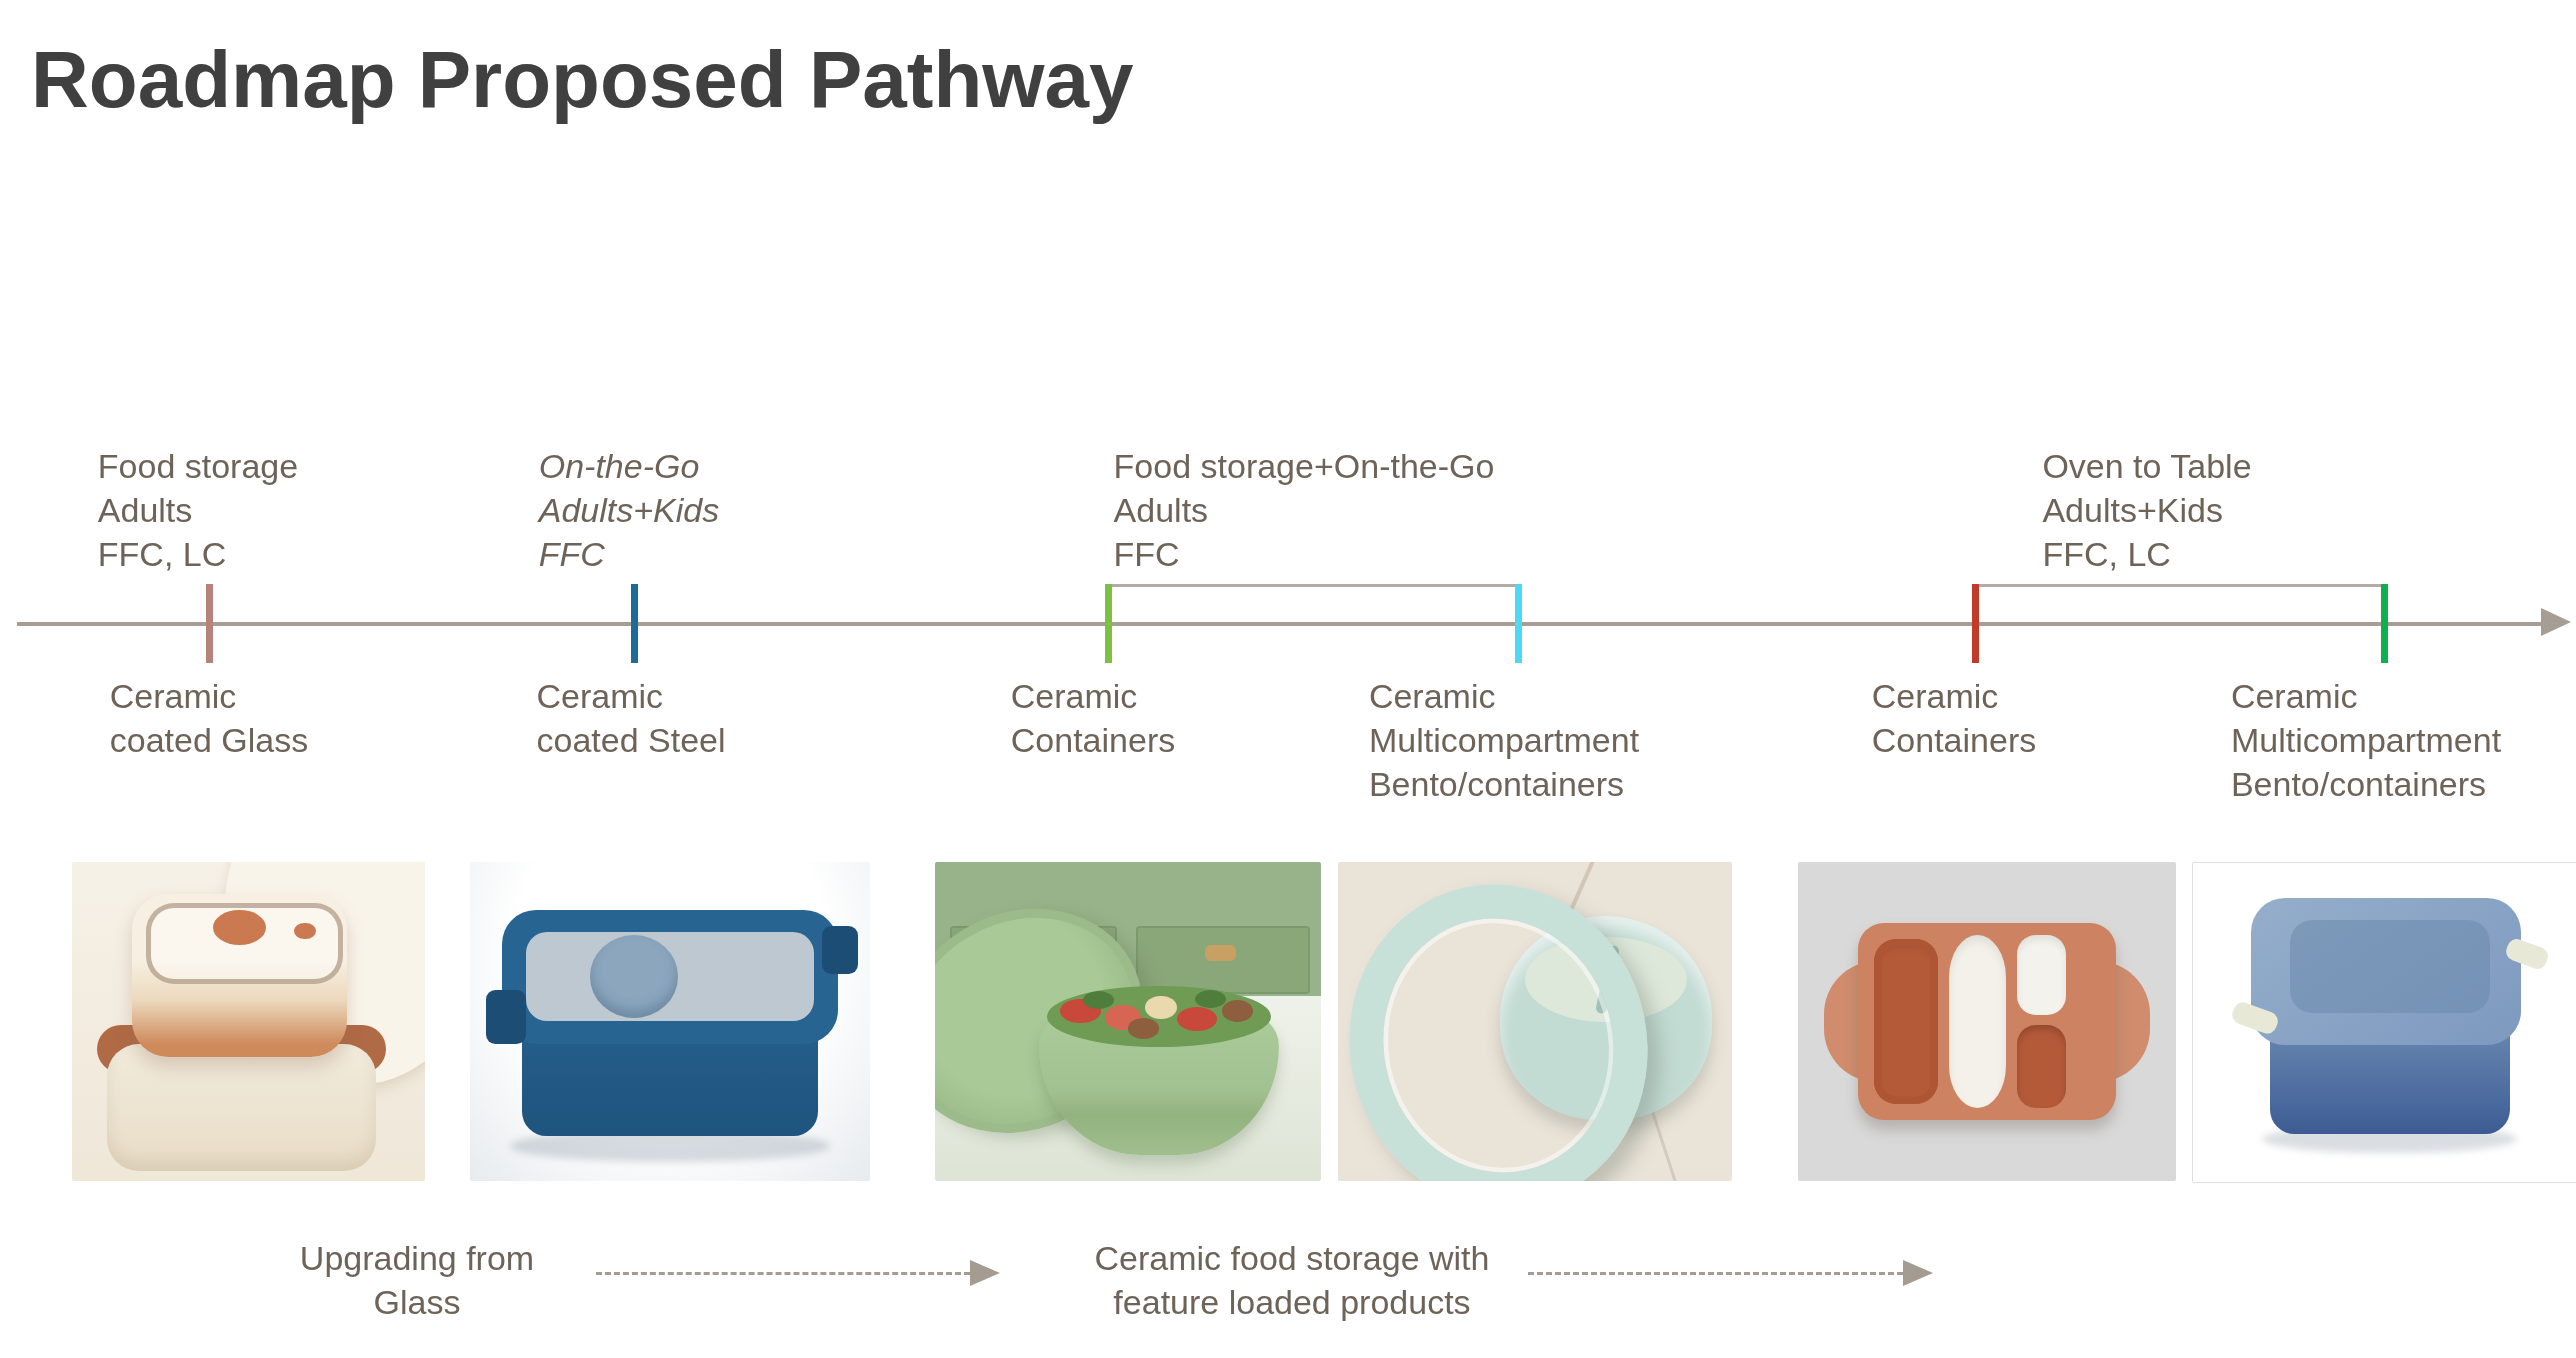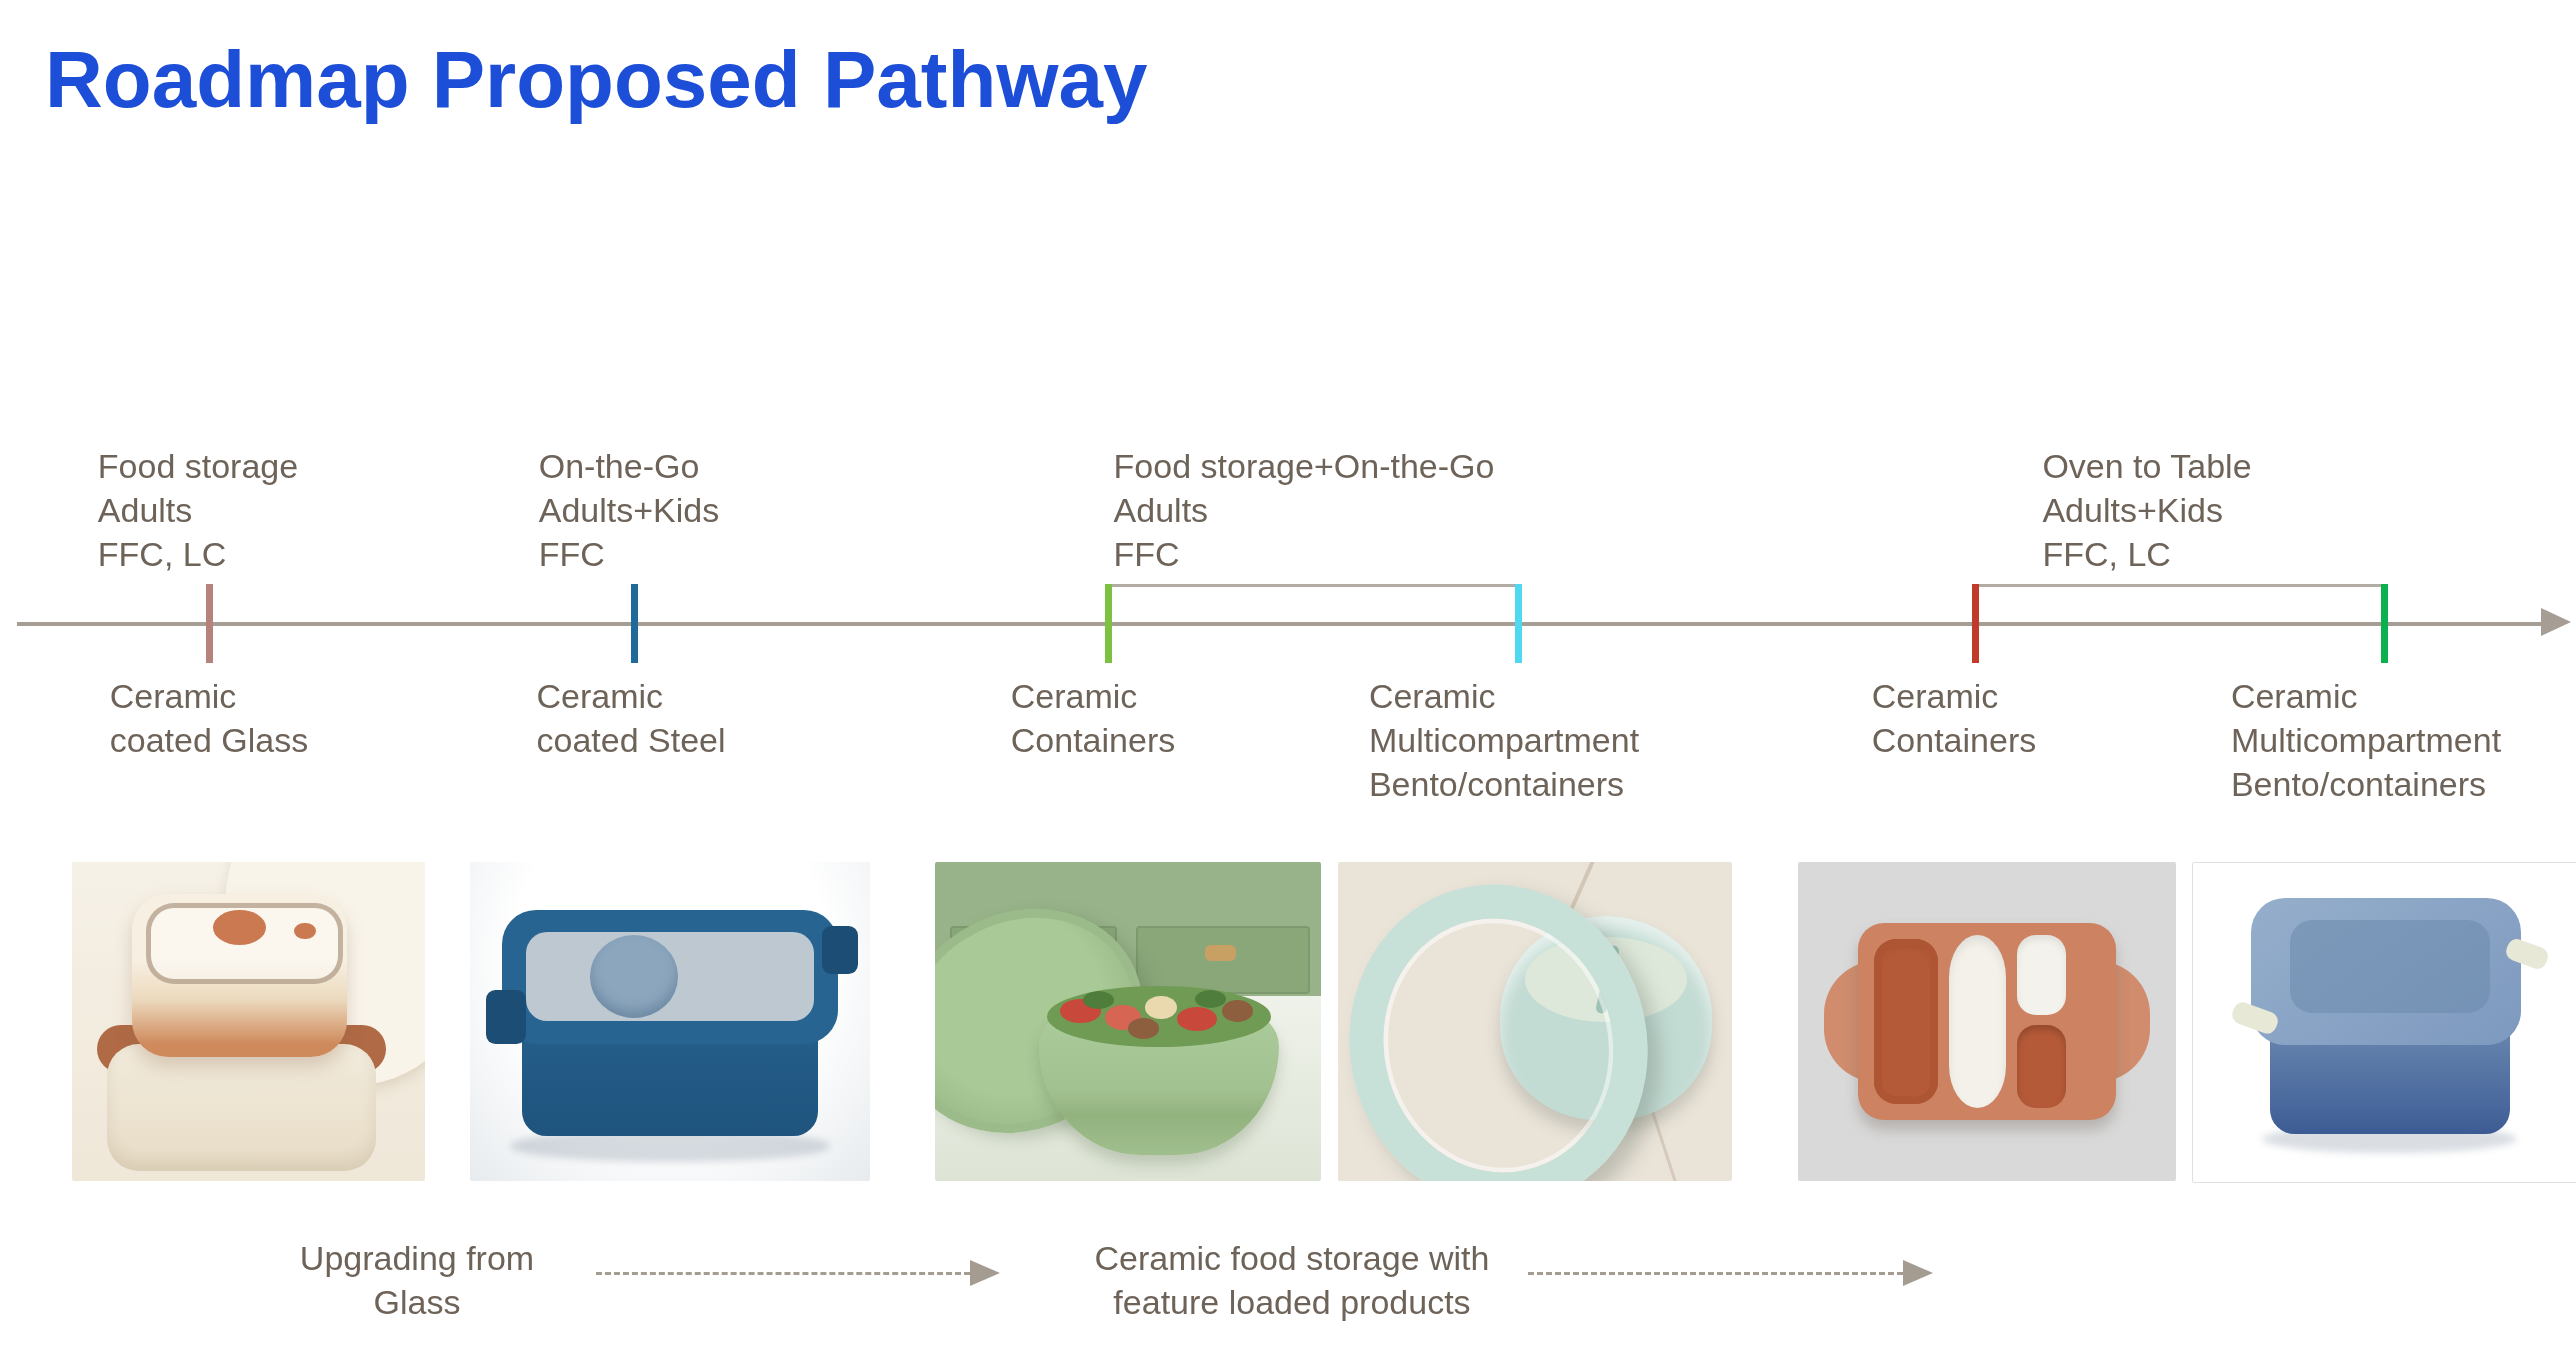--- a/index.html
+++ b/index.html
@@ -76,39 +76,39 @@
   .p6-lid{left:15%;top:11%;width:70%;height:46%;background:linear-gradient(145deg,#95aecb,#7d99bf);border-radius:34px;}
   .p6-lid-inset{left:25%;top:18%;width:52%;height:29%;background:rgba(108,138,173,.55);border-radius:22.6px;}
   .p6-latch-l{left:10%;top:45%;width:12%;height:7%;background:#e7e8d5;border-radius:9.4px;transform:rotate(20deg);}
   .p6-latch-r{right:8%;top:25%;width:11%;height:7%;background:#e7e8d5;border-radius:9.4px;transform:rotate(20deg);}
 </style>
 </head>
 <body>
 
 <div class="slide">
 
-  <div class="title" style="color: #1d4ed8; margin-left: 14px;">Roadmap Proposed Pathway</div>
+  <div class="title" style="color: #404040;">Roadmap Proposed Pathway</div>
 
   <div class="axis" style="background: rgb(166, 157, 148);"></div>
   <div class="axis-head" style="background: rgb(166, 157, 148);"></div>
 
   <div class="bracket" style="left: 1109px; width: 411px; background: rgb(179, 172, 164);"></div>
   <div class="bracket" style="left: 1976px; width: 409px; background: rgb(179, 172, 164);"></div>
 
   <div class="tick" style="left: 206px; background: rgb(181, 130, 124);"></div>
   <div class="tick" style="left: 631px; background: rgb(30, 107, 153);"></div>
   <div class="tick" style="left: 1105px; background: rgb(124, 193, 66);"></div>
   <div class="tick" style="left: 1515px; background: rgb(78, 217, 240);"></div>
   <div class="tick" style="left: 1972px; background: rgb(193, 59, 42);"></div>
   <div class="tick" style="left: 2381px; background: rgb(12, 176, 79);"></div>
 
   <div class="lbl lbl-above ml" style="left:198px;">Food storage
 Adults
 FFC, LC</div>
-  <div class="lbl lbl-above ml" style="left:629px;">On-the-Go
+  <div class="lbl lbl-above ml" style="left:629px;font-style:italic;">On-the-Go
 Adults+Kids
 FFC</div>
   <div class="lbl lbl-above ml" style="left:1304px;">Food storage+On-the-Go
 Adults
 FFC</div>
   <div class="lbl lbl-above ml" style="left:2147px;">Oven to Table
 Adults+Kids
 FFC, LC</div>
 
   <div class="lbl lbl-below ml" style="left:209px;">Ceramic

